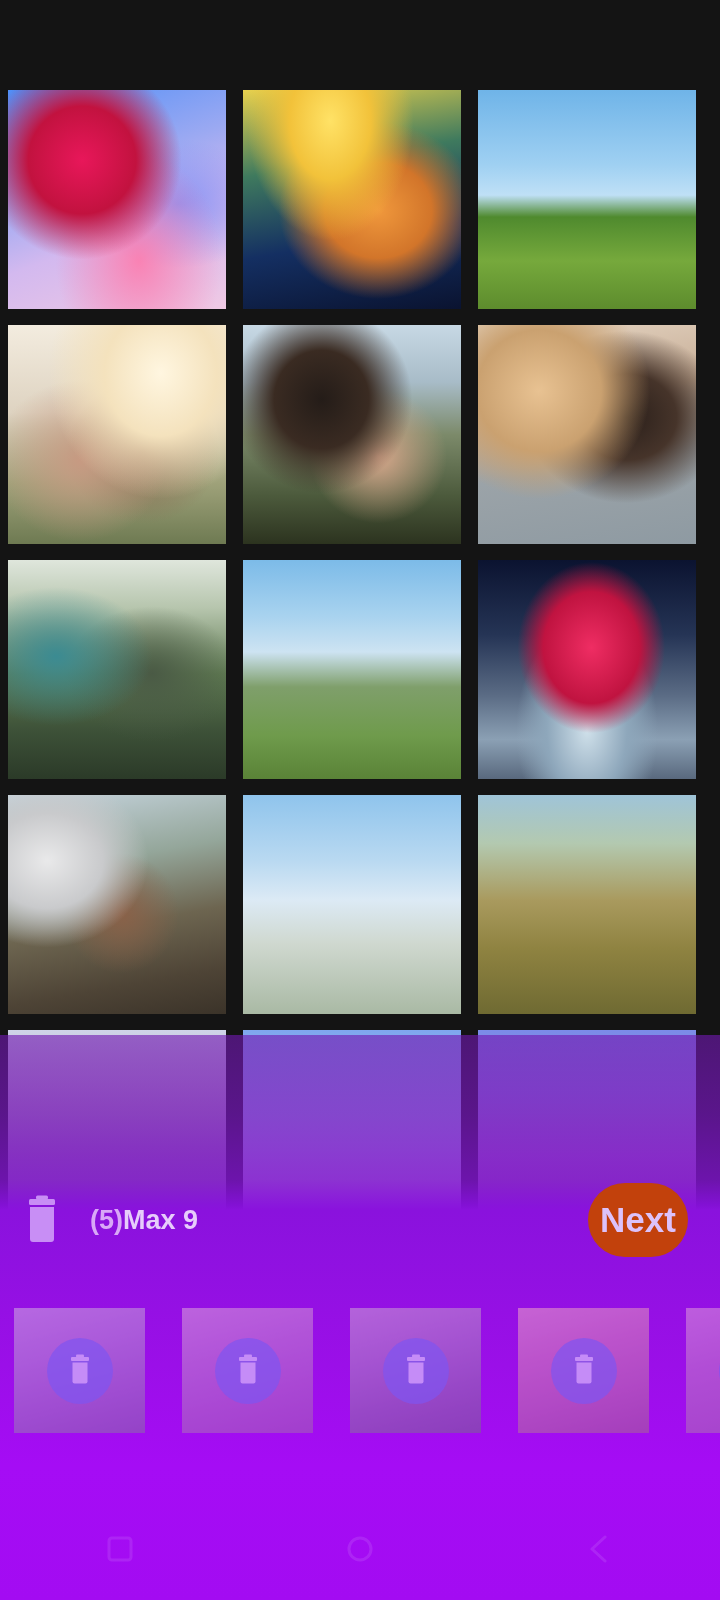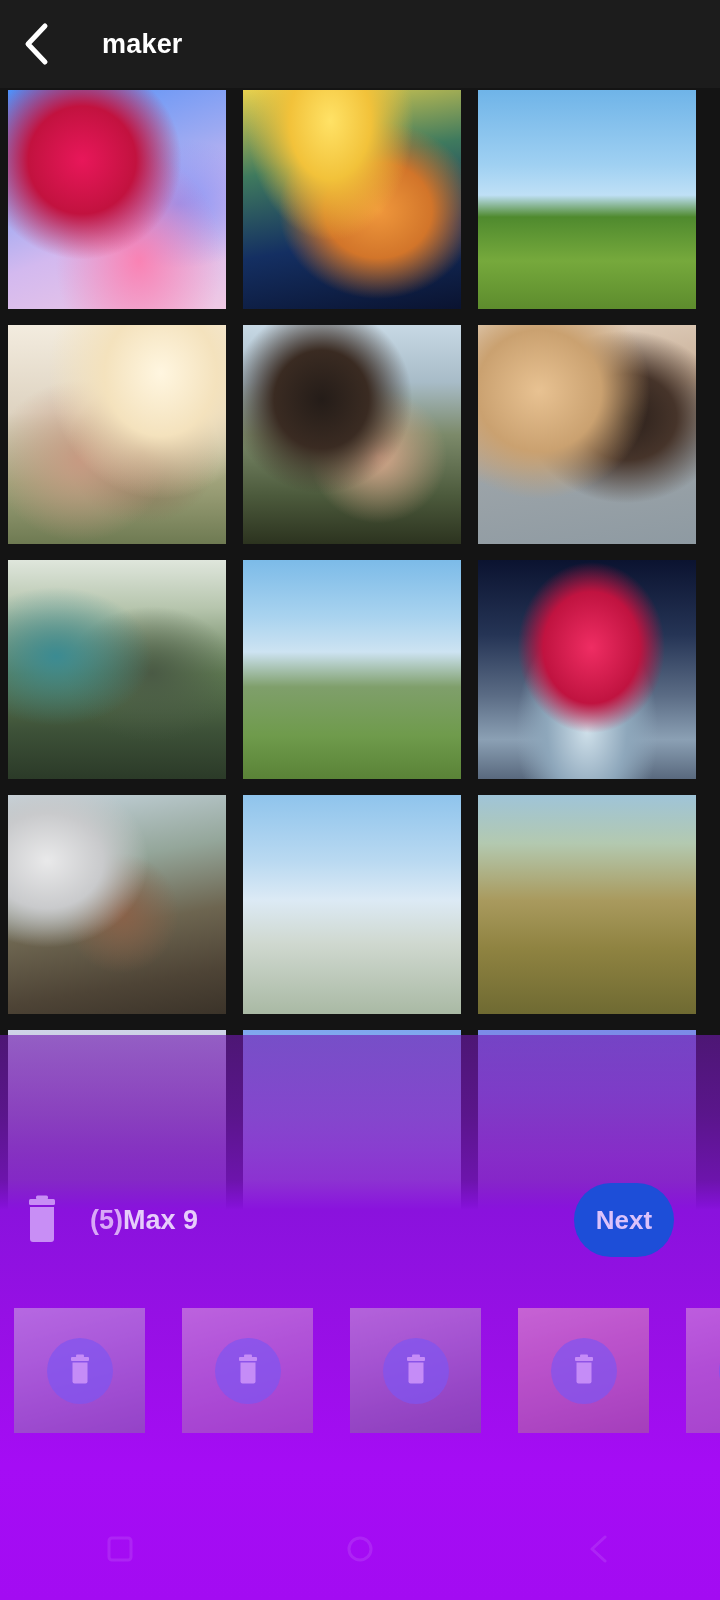--- a/index.html
+++ b/index.html
@@ -63,25 +63,25 @@
     display: flex; align-items: center;
   }
   .trash-big { width: 44px; height: 52px; margin-left: 20px; cursor: pointer; }
   .sel-count {
     color: #d9a8f7; font-size: 27px; font-weight: bold; margin-left: 26px;
   }
   .max-label {
     color: #e7cdfb; font-size: 27px; font-weight: bold; 
   }
   .next-btn {
-    position: absolute; right: 46px; top: 18px;
+    position: absolute; right: 32px; top: 18px;
     width: 100px; height: 74px; border-radius: 37px;
-    background: #1d4ed8;
+    background: #c2410c;
     display: flex; align-items: center; justify-content: center;
-    color: #dcc2fb; font-size: 26px; font-weight: bold;
+    color: #dcc2fb; font-size: 35px; font-weight: bold;
     border: none; cursor: pointer; font-family: "Liberation Sans", sans-serif;
   }
 
   
   .strip {
     position: absolute; left: 14px; top: 1308px; width: 706px; height: 125px;
     display: flex; gap: 37px;
   }
   .thumb {
     position: relative; width: 131px; height: 125px; flex: 0 0 131px;
@@ -201,30 +201,20 @@
   .ph-t4 { background: linear-gradient(165deg,#e69ac6 0%,#d47fb6 34%,#bd6aa8 70%,#a85898 100%); }
   .ph-t5 { background: linear-gradient(165deg,#d68fd8 0%,#c074c8 40%,#a85eb4 100%); }
 
   
 </style>
 </head>
 <body>
 
 <div class="screen">
 
-  <div class="appbar">
-    <div class="back-btn">
-      <span>
-        <svg width="30" height="44" viewBox="0 0 30 44" fill="none">
-          <path d="M24 4 L7 22 L24 40" stroke="#ffffff" stroke-width="5" stroke-linecap="round" stroke-linejoin="round"></path>
-        </svg>
-      </span>
-    </div>
-    <div class="appbar-title">maker</div>
-  </div>
 
   <div class="grid" id="grid">
       <div class="cell" aria-label="3d-red-heart-gradient">
         <div class="art ph-heart3d"></div>
       </div>
       <div class="cell" aria-label="holding-hands-sunset">
         <div class="art ph-hands"></div>
       </div>
       <div class="cell" aria-label="couple-on-bicycle-field">
         <div class="art ph-bike"></div>

